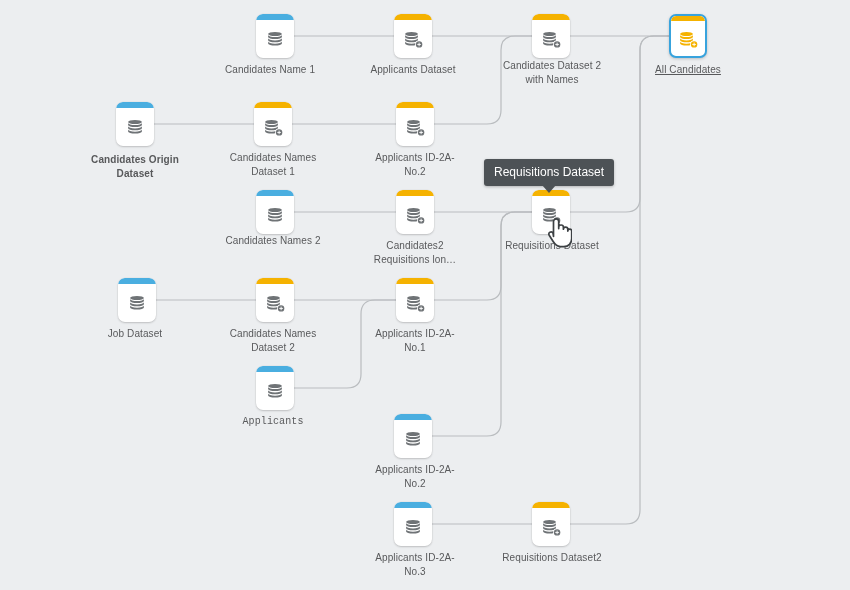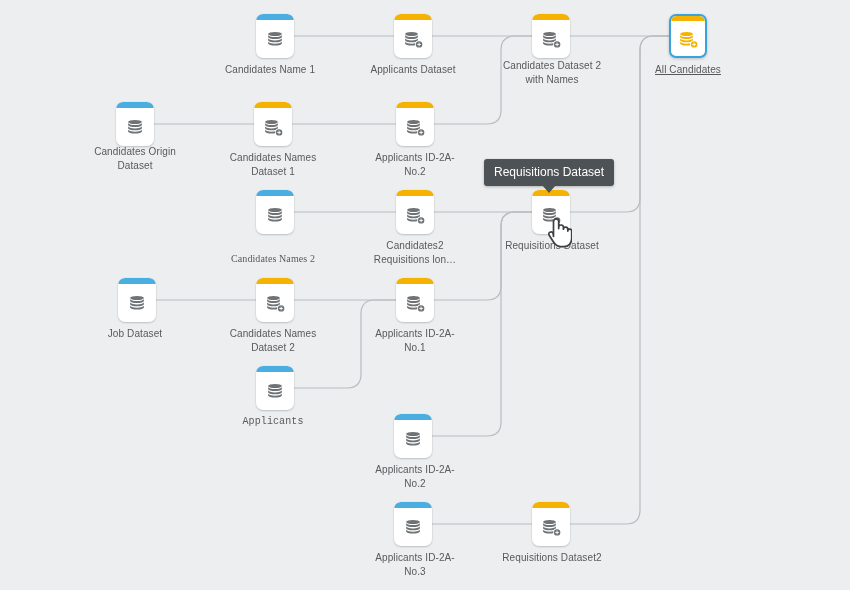--- a/index.html
+++ b/index.html
@@ -171,21 +171,21 @@
           <svg width="24" height="24" viewBox="0 0 24 24">
             <g fill="#6f7376">
               <ellipse cx="12" cy="7" rx="6.9" ry="2.1"></ellipse>
               <path d="M5.1 8 a 6.9 2.1 0 0 0 13.8 0 l 0 1.9 a 6.9 2.1 0 0 1 -13.8 0 Z"></path>
               <path d="M5.1 11.3 a 6.9 2.1 0 0 0 13.8 0 l 0 1.9 a 6.9 2.1 0 0 1 -13.8 0 Z"></path>
               <path d="M5.1 14.599999999999998 a 6.9 2.1 0 0 0 13.8 0 l 0 1.9 a 6.9 2.1 0 0 1 -13.8 0 Z"></path>
             </g>
           </svg>
         </div>
       </div>
-      <div class="label" style="left: 45px; top: 145px; width: 180px;">Candidates Origin
+      <div class="label" style="left: 45px; top: 153px; width: 180px; font-weight: bold;">Candidates Origin
 Dataset</div>
       <div class="node yellow" style="left: 254px; top: 102px;">
         <div class="bar"></div>
         <div class="glyph">
           <svg width="24" height="24" viewBox="0 0 24 24">
             <g fill="#6f7376">
               <ellipse cx="10.5" cy="7" rx="6.4" ry="2.1"></ellipse>
               <path d="M4.1 8 a 6.4 2.1 0 0 0 12.8 0 l 0 1.9 a 6.4 2.1 0 0 1 -12.8 0 Z"></path>
               <path d="M4.1 11.3 a 6.4 2.1 0 0 0 12.8 0 l 0 1.9 a 6.4 2.1 0 0 1 -12.8 0 Z"></path>
               <path d="M4.1 14.599999999999998 a 6.4 2.1 0 0 0 12.8 0 l 0 1.9 a 6.4 2.1 0 0 1 -12.8 0 Z"></path>
@@ -224,21 +224,21 @@
           <svg width="24" height="24" viewBox="0 0 24 24">
             <g fill="#6f7376">
               <ellipse cx="12" cy="7" rx="6.9" ry="2.1"></ellipse>
               <path d="M5.1 8 a 6.9 2.1 0 0 0 13.8 0 l 0 1.9 a 6.9 2.1 0 0 1 -13.8 0 Z"></path>
               <path d="M5.1 11.3 a 6.9 2.1 0 0 0 13.8 0 l 0 1.9 a 6.9 2.1 0 0 1 -13.8 0 Z"></path>
               <path d="M5.1 14.599999999999998 a 6.9 2.1 0 0 0 13.8 0 l 0 1.9 a 6.9 2.1 0 0 1 -13.8 0 Z"></path>
             </g>
           </svg>
         </div>
       </div>
-      <div class="label" style="left: 183px; top: 252px; width: 180px; font-family: Liberation Serif, serif;">Candidates Names 2</div>
+      <div class="label" style="left: 183px; top: 234px; width: 180px;">Candidates Names 2</div>
       <div class="node yellow" style="left: 396px; top: 190px;">
         <div class="bar"></div>
         <div class="glyph">
           <svg width="24" height="24" viewBox="0 0 24 24">
             <g fill="#6f7376">
               <ellipse cx="10.5" cy="7" rx="6.4" ry="2.1"></ellipse>
               <path d="M4.1 8 a 6.4 2.1 0 0 0 12.8 0 l 0 1.9 a 6.4 2.1 0 0 1 -12.8 0 Z"></path>
               <path d="M4.1 11.3 a 6.4 2.1 0 0 0 12.8 0 l 0 1.9 a 6.4 2.1 0 0 1 -12.8 0 Z"></path>
               <path d="M4.1 14.599999999999998 a 6.4 2.1 0 0 0 12.8 0 l 0 1.9 a 6.4 2.1 0 0 1 -12.8 0 Z"></path>
             </g>

